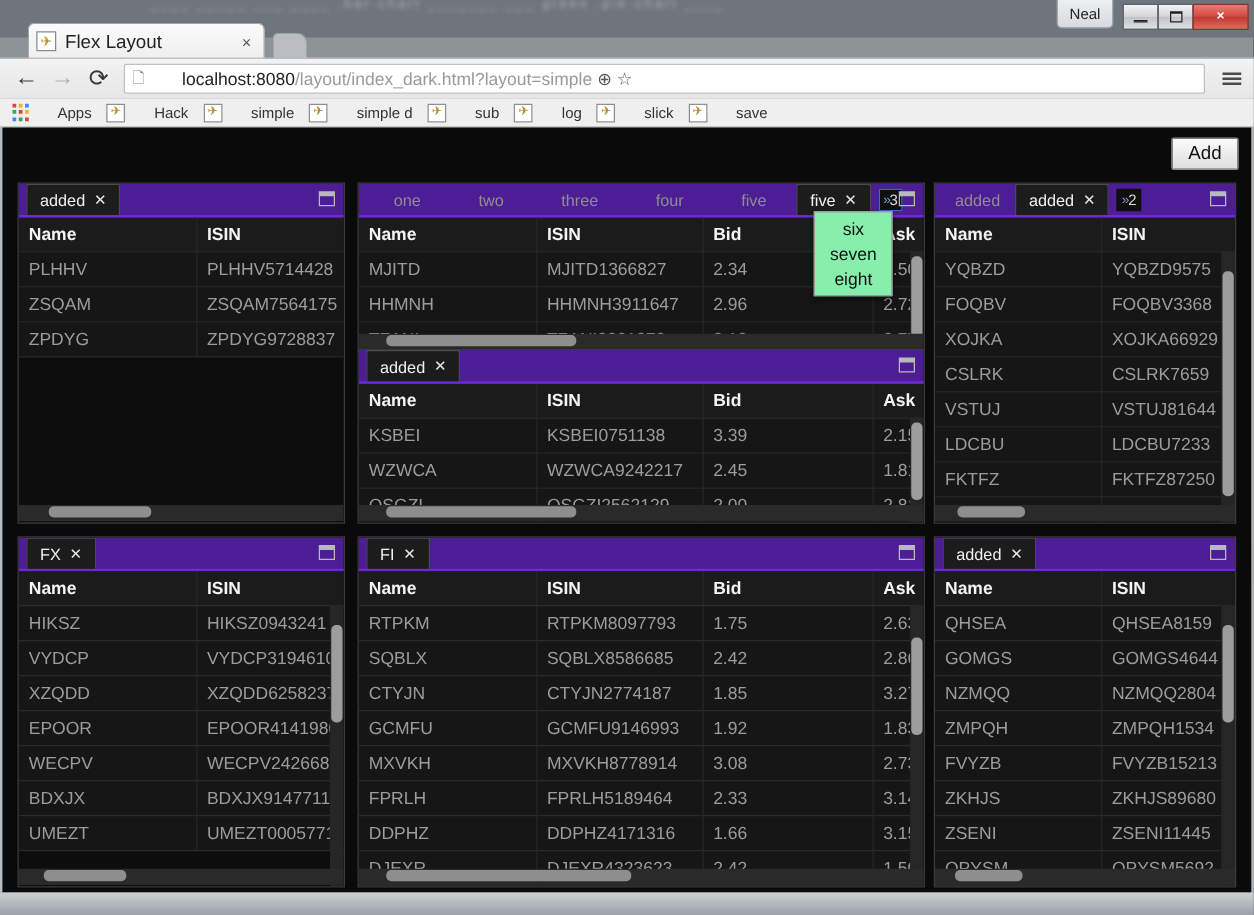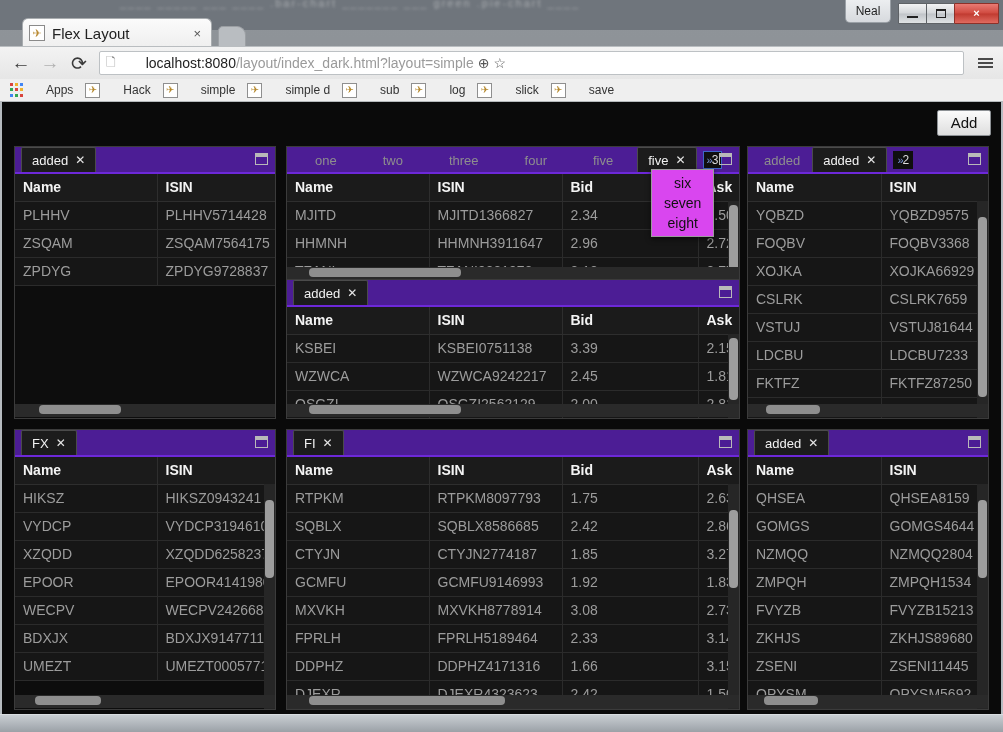--- a/index.html
+++ b/index.html
@@ -168,21 +168,21 @@
     color: #dcdcdc; font-size: 12px; display: flex; align-items: center; gap: 1px;
     line-height: 1;
   }
   .overflow-btn .chev { color: #7e9bdc; font-size: 11px; letter-spacing: -2px; }
   .maxi-btn {
     position: absolute; right: 7px; top: 6px; width: 13px; height: 12px;
     border: 1px solid #b9b9b9; border-top-width: 4px;
   }
   .overflow-menu {
     position: absolute; z-index: 40;
-    background: #d946ef; border: 1px solid #9a9a9a;
+    background: #86efac; border: 1px solid #9a9a9a;
     padding: 3px 0; min-width: 62px;
     box-shadow: 0 2px 5px rgba(0,0,0,.6);
   }
   .overflow-menu .mi {
     padding: 2px 12px; font-size: 14px; color: #111; text-align: center;
   }
 
   
   .tablewrap { position: absolute; left: 0; right: 0; top: 27px; bottom: 0; overflow: hidden; }
   table.grid-table {

